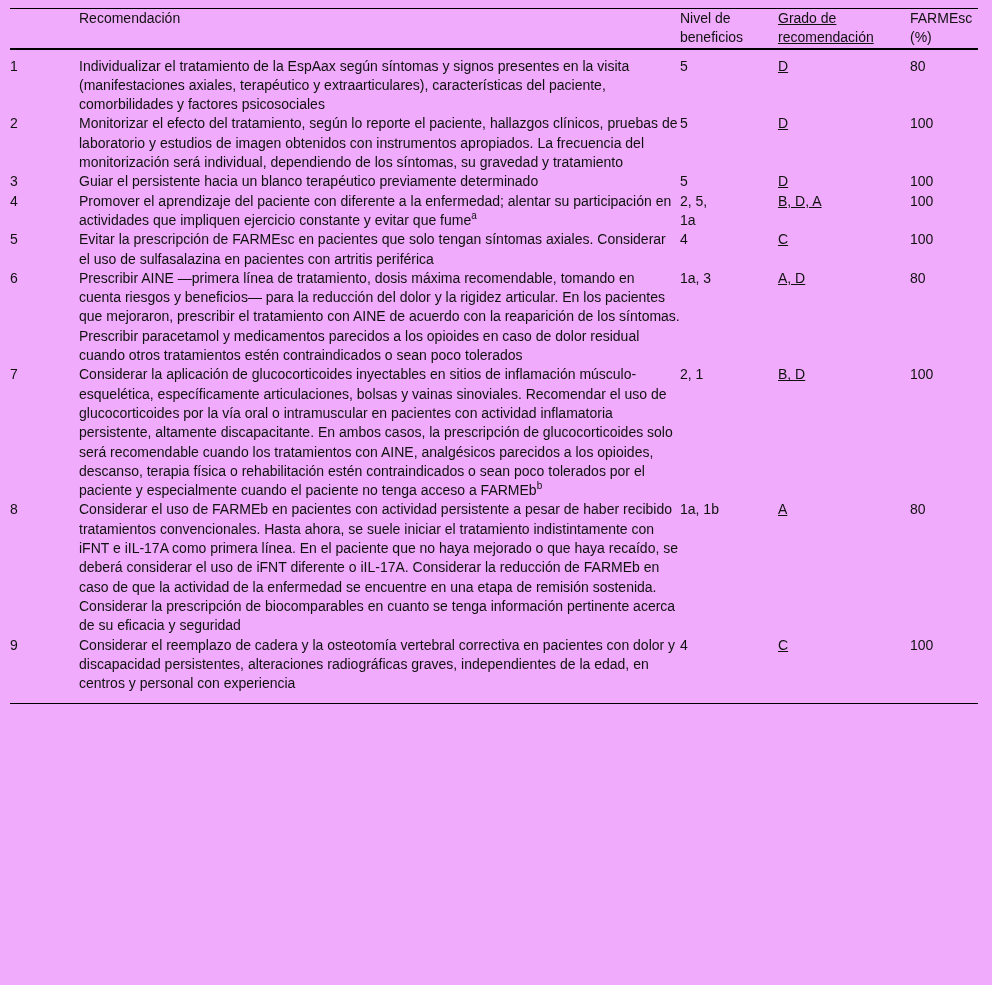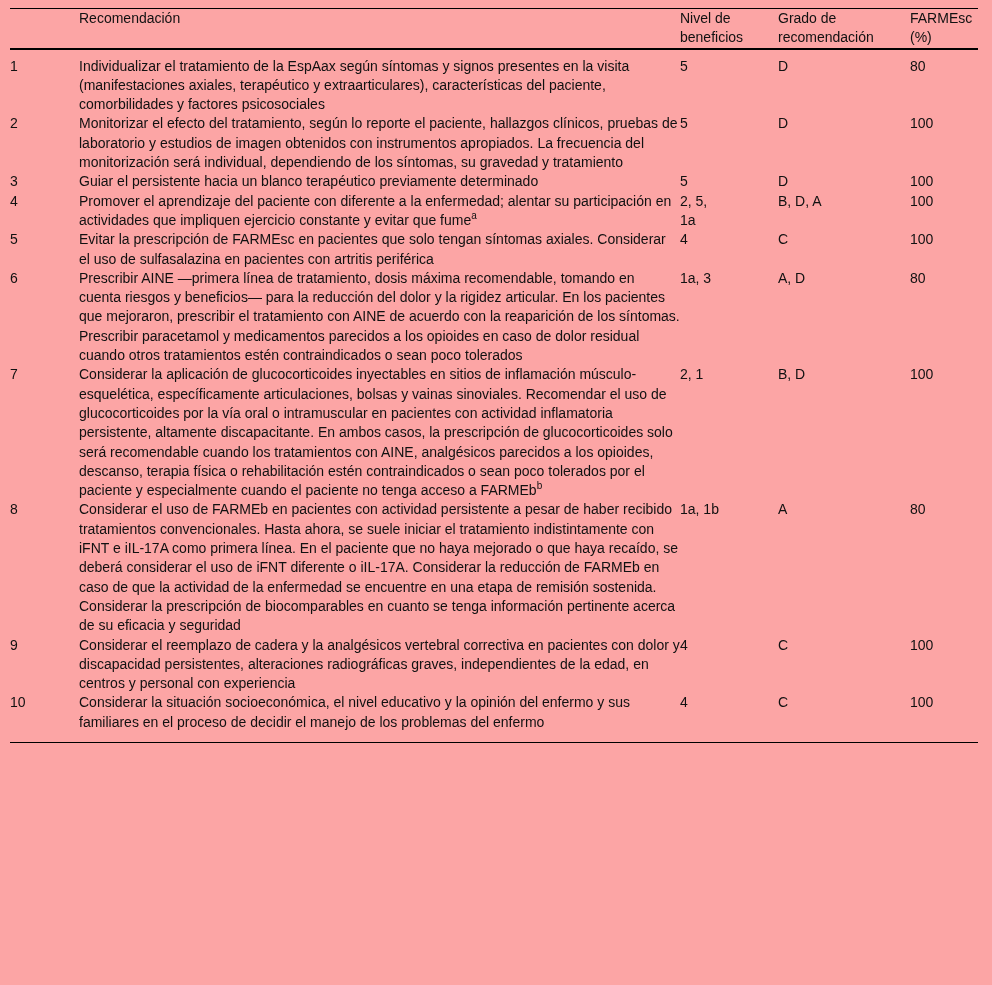--- a/index.html
+++ b/index.html
@@ -9,21 +9,21 @@
     height: 985px;
     background: #ffffff;
     font-family: "Liberation Sans", sans-serif;
     color: #111111;
     overflow: hidden;
   }
   .page {
     width: 992px;
     min-height: 985px;
     padding: 8px 12px 0 10px;
-    background: #fca5a5;
+    background: #f0abfc;
   }
   table.rec-table {
     width: 968px;
     border-collapse: collapse;
     border-spacing: 0;
     table-layout: fixed;
     border-bottom: 1.5px solid #000000;
   }
   .rec-table th, .rec-table td {
     font-size: 14px;
@@ -40,21 +40,21 @@
     padding-top: 11px;
     padding-bottom: 8px;
   }
   tbody td { padding-top: 4px; padding-bottom: 4px; }
   tbody tr:first-child td { padding-top: 7px; }
   tbody tr:last-child td { padding-bottom: 10px; }
 
   .col-num { width: 69px; padding-right: 8px; }
   .col-rec { width: 601px; padding-right: 24px; }
   .col-ev  { width: 98px;  padding-right: 12px; white-space: pre-line; }
-  .col-gr  { width: 132px; padding-right: 12px; }
+  .col-gr  { width: 132px; padding-right: 12px; text-decoration: underline; }
   .col-ag  { width: 68px; }
 
   sup.fn {
     font-size: 10px;
     line-height: 0;
     vertical-align: super;
   }
 </style>
 </head>
 <body>
@@ -131,28 +131,21 @@
   <tr>
     <td class="col-num">8</td>
     <td class="col-rec"><span>Considerar el uso de FARMEb en pacientes con actividad persistente a pesar de haber recibido tratamientos convencionales. Hasta ahora, se suele iniciar el tratamiento indistintamente con iFNT e iIL-17A como primera línea. En el paciente que no haya mejorado o que haya recaído, se deberá considerar el uso de iFNT diferente o iIL-17A. Considerar la reducción de FARMEb en caso de que la actividad de la enfermedad se encuentre en una etapa de remisión sostenida. Considerar la prescripción de biocomparables en cuanto se tenga información pertinente acerca de su eficacia y seguridad</span><sup class="fn"></sup></td>
     <td class="col-ev">1a, 1b</td>
     <td class="col-gr">A</td>
     <td class="col-ag">80</td>
   </tr>
 
   <tr>
     <td class="col-num">9</td>
-    <td class="col-rec"><span>Considerar el reemplazo de cadera y la analgésicos vertebral correctiva en pacientes con dolor y discapacidad persistentes, alteraciones radiográficas graves, independientes de la edad, en centros y personal con experiencia</span><sup class="fn"></sup></td>
+    <td class="col-rec"><span>Considerar el reemplazo de cadera y la osteotomía vertebral correctiva en pacientes con dolor y discapacidad persistentes, alteraciones radiográficas graves, independientes de la edad, en centros y personal con experiencia</span><sup class="fn"></sup></td>
     <td class="col-ev">4</td>
     <td class="col-gr">C</td>
     <td class="col-ag">100</td>
   </tr>
 
-  <tr>
-    <td class="col-num">10</td>
-    <td class="col-rec"><span>Considerar la situación socioeconómica, el nivel educativo y la opinión del enfermo y sus familiares en el proceso de decidir el manejo de los problemas del enfermo</span><sup class="fn"></sup></td>
-    <td class="col-ev">4</td>
-    <td class="col-gr">C</td>
-    <td class="col-ag">100</td>
-  </tr>
 </tbody>
   </table>
 </div>
 
 </body></html>

